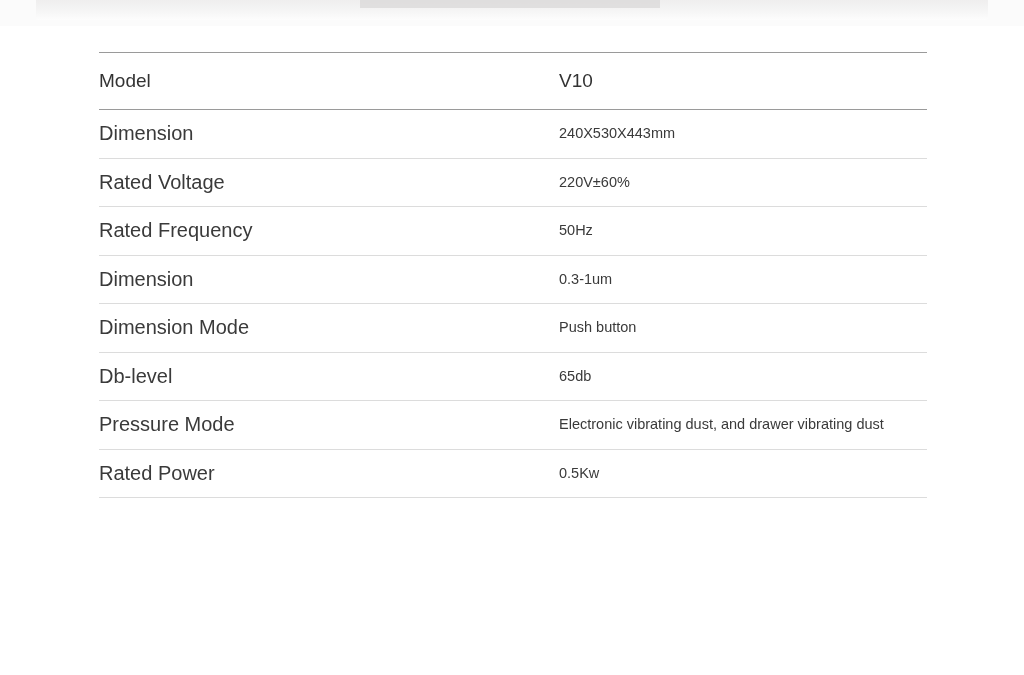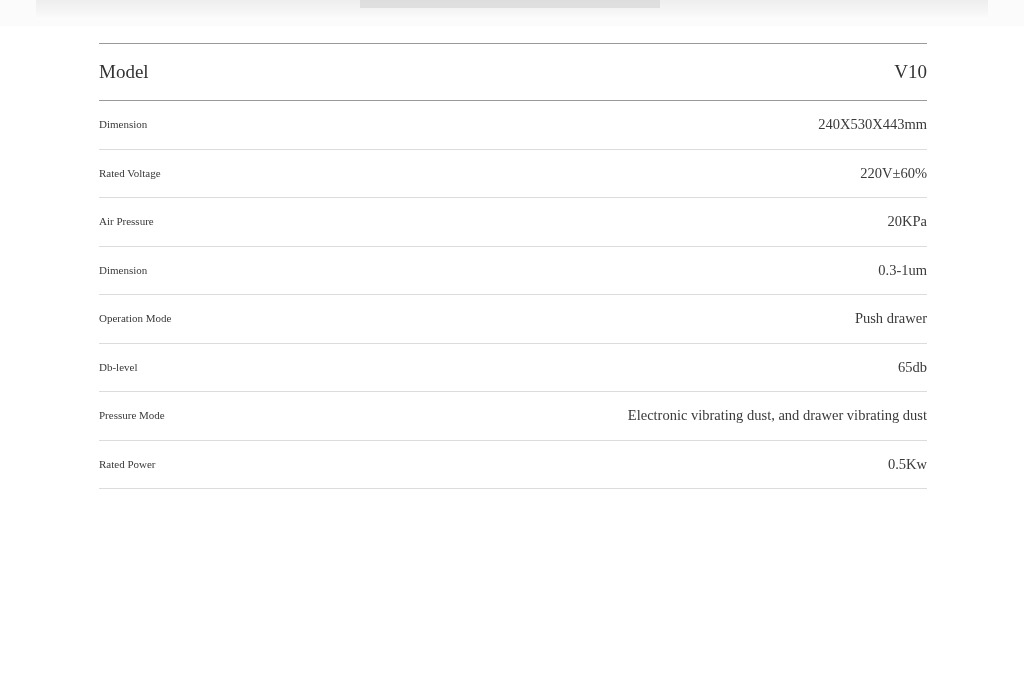--- a/index.html
+++ b/index.html
@@ -39,24 +39,23 @@
     top: 0;
     left: 360px;
     width: 300px;
     height: 8px;
     background: #d9d8d8;
     opacity: .75;
   }
 
   .spec-wrap {
     position: absolute;
-    top: 43px;
+    top: 52px;
     left: 99px;
     width: 828px;
-    font-family: Liberation Serif, serif;
   }
 
   table.spec-table {
     width: 828px;
     border-collapse: collapse;
     table-layout: fixed;
   }
 
   table.spec-table tr {
     border-bottom: 1px solid #dcdcdc;
@@ -68,36 +67,35 @@
 
   table.spec-table td {
     padding: 0;
     vertical-align: middle;
     font-weight: normal;
   }
 
   td.col-label {
     width: 460px;
     padding-left: 57px;
-    font-size: 11px;
+    font-size: 20px;
     color: #3a3a3a;
     height: 47.5px;
     line-height: 47.5px;
     white-space: nowrap;
     overflow: hidden;
   }
   td.col-value {
     padding-left: 2px;
     font-size: 14.5px;
     color: #3a3a3a;
     height: 47.5px;
     line-height: 47.5px;
     white-space: nowrap;
     overflow: hidden;
-    text-align: right;
   }
 
   tr.head-row td.col-label {
     font-size: 19px;
     height: 56px;
     line-height: 56px;
     color: #333333;
   }
   tr.head-row td.col-value {
     font-size: 19px;
@@ -123,30 +121,30 @@
       </tr>
       <tr>
         <td class="col-label">Dimension</td>
         <td class="col-value">240X530X443mm</td>
       </tr>
       <tr>
         <td class="col-label">Rated Voltage</td>
         <td class="col-value">220V±60%</td>
       </tr>
       <tr>
-        <td class="col-label">Air Pressure</td>
-        <td class="col-value">20KPa</td>
+        <td class="col-label">Rated Frequency</td>
+        <td class="col-value">50Hz</td>
       </tr>
       <tr>
         <td class="col-label"> Dimension</td>
         <td class="col-value">0.3-1um</td>
       </tr>
       <tr>
-        <td class="col-label">Operation Mode</td>
-        <td class="col-value">Push drawer</td>
+        <td class="col-label">Dimension Mode</td>
+        <td class="col-value">Push button</td>
       </tr>
       <tr>
         <td class="col-label">Db-level</td>
         <td class="col-value">65db</td>
       </tr>
       <tr>
         <td class="col-label">Pressure Mode</td>
         <td class="col-value">Electronic vibrating dust, and drawer vibrating dust</td>
       </tr>
       <tr>

